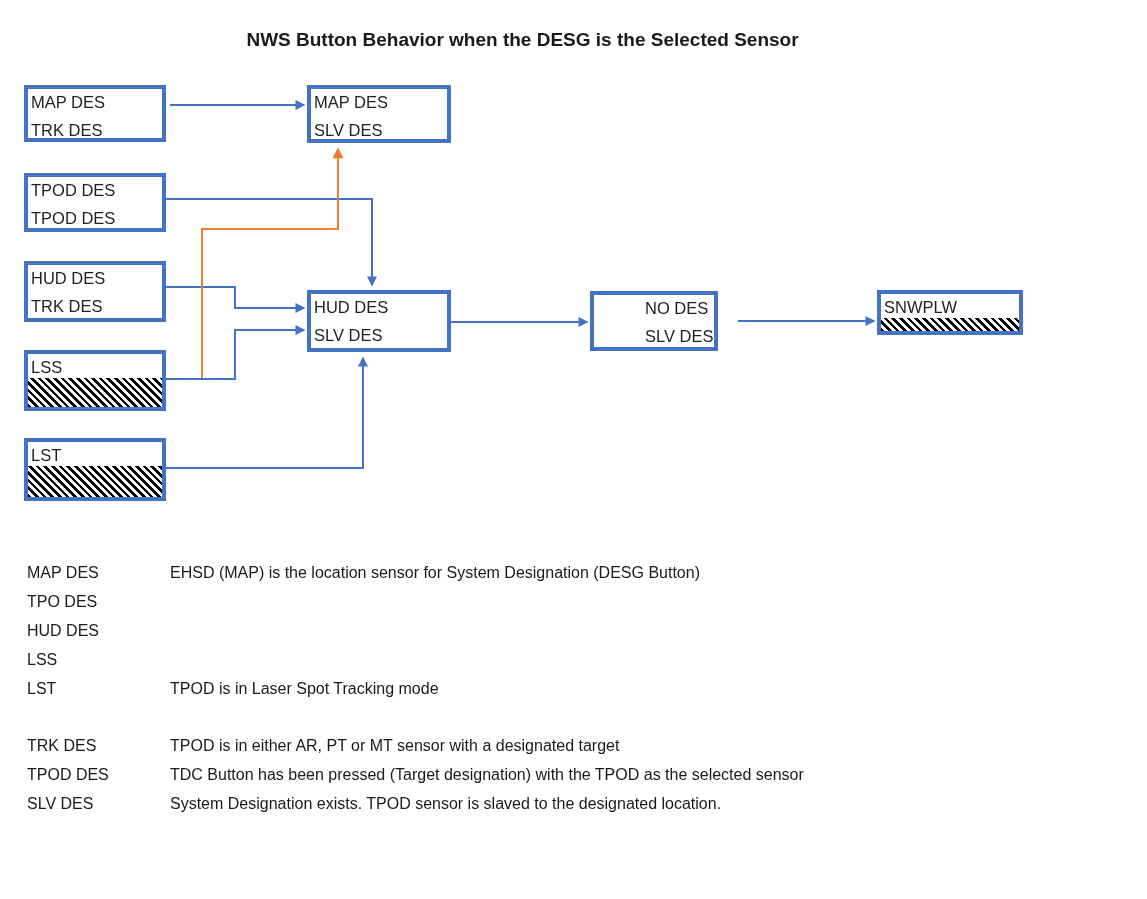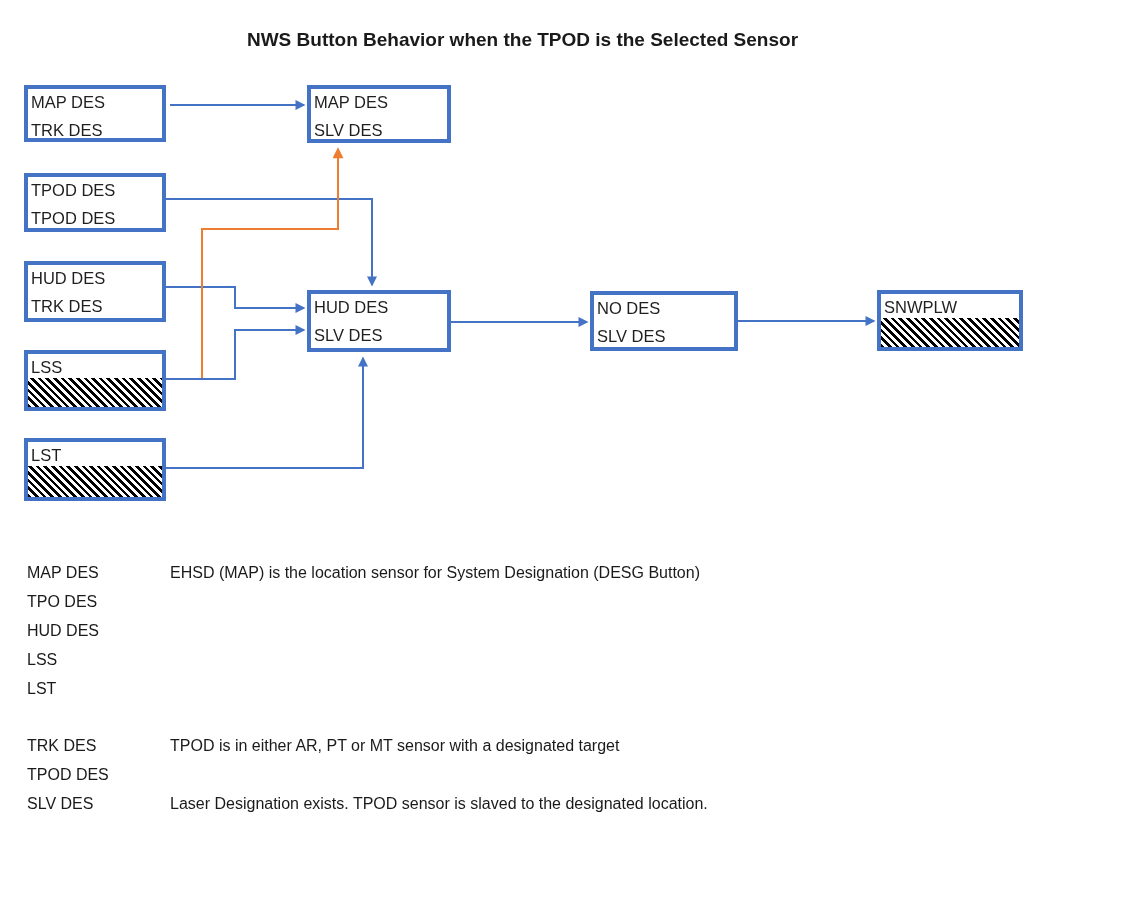--- a/index.html
+++ b/index.html
@@ -38,42 +38,42 @@
     position:absolute;left:0;right:0;bottom:0;top:24px;
     background:repeating-linear-gradient(45deg,#000 0px,#000 2.6px,#fff 2.6px,#fff 5.4px);
   }
   #b-map-trk {left:24px; top:85px;  width:142px;height:57px;}
   #b-map-slv {left:307px;top:85px;  width:144px;height:58px;}
   #b-tpod    {left:24px; top:173px; width:142px;height:59px;}
   #b-hud-trk {left:24px; top:261px; width:142px;height:61px;}
   #b-lss     {left:24px; top:350px; width:142px;height:61px;}
   #b-lst     {left:24px; top:438px; width:142px;height:63px;}
   #b-hud-slv {left:307px;top:290px; width:144px;height:62px;}
-  #b-no-slv  {left:590px;top:291px; width:148px;height:60px;}
-  #b-snwplw  {left:877px;top:290px; width:146px;height:61px;}
+  #b-no-slv  {left:590px;top:291px; width:128px;height:60px;padding-left:48px;}
+  #b-snwplw  {left:877px;top:290px; width:146px;height:45px;}
   #connectors{
     position:absolute;left:0;top:0;width:1147px;height:899px;
     z-index:1;pointer-events:none;
   }
   .legend{
     position:absolute;left:27px;
     font-size:16px;color:#1a1a1a;
   }
   #legend1{top:559px;}
   #legend2{top:732px;}
   .lrow{display:flex;align-items:center;height:28.8px;}
   .lterm{flex:0 0 143px;white-space:nowrap;}
   .ldef{white-space:nowrap;}
 </style>
 </head>
 <body>
 
 <div id="canvas">
 
-  <div id="title">NWS Button Behavior when the TPOD is the Selected Sensor</div>
+  <div id="title">NWS Button Behavior when the DESG is the Selected Sensor</div>
 
   <svg id="connectors" viewBox="0 0 1147 899" xmlns="http://www.w3.org/2000/svg">
     <defs>
       <marker id="ab" viewBox="0 0 10 10" refX="8.5" refY="5" markerWidth="11" markerHeight="10" orient="auto" markerUnits="userSpaceOnUse">
         <path d="M0,0 L10,5 L0,10 Z" fill="#4472C4"></path>
       </marker>
       <marker id="ao" viewBox="0 0 10 10" refX="8.5" refY="5" markerWidth="12" markerHeight="11" orient="auto" markerUnits="userSpaceOnUse">
         <path d="M0,0 L10,5 L0,10 Z" fill="#ED7D31"></path>
       </marker>
     </defs>
@@ -145,30 +145,32 @@
       <div class="lterm">TPO DES</div>
     </div>
     <div class="lrow">
       <div class="lterm">HUD DES</div>
     </div>
     <div class="lrow">
       <div class="lterm">LSS</div>
     </div>
     <div class="lrow">
       <div class="lterm">LST</div>
+      <div class="ldef">TPOD is in Laser Spot Tracking mode</div>
     </div>
   </div>
 
   <div class="legend" id="legend2">
     <div class="lrow">
       <div class="lterm">TRK DES</div>
       <div class="ldef">TPOD is in either AR, PT or MT sensor with a designated target</div>
     </div>
     <div class="lrow">
       <div class="lterm">TPOD DES</div>
+      <div class="ldef">TDC Button has been pressed (Target designation) with the TPOD as the selected sensor</div>
     </div>
     <div class="lrow">
       <div class="lterm">SLV DES</div>
-      <div class="ldef">Laser Designation exists. TPOD sensor is slaved to the designated location.</div>
+      <div class="ldef">System Designation exists. TPOD sensor is slaved to the designated location.</div>
     </div>
   </div>
 
 </div>
 
 </body></html>

